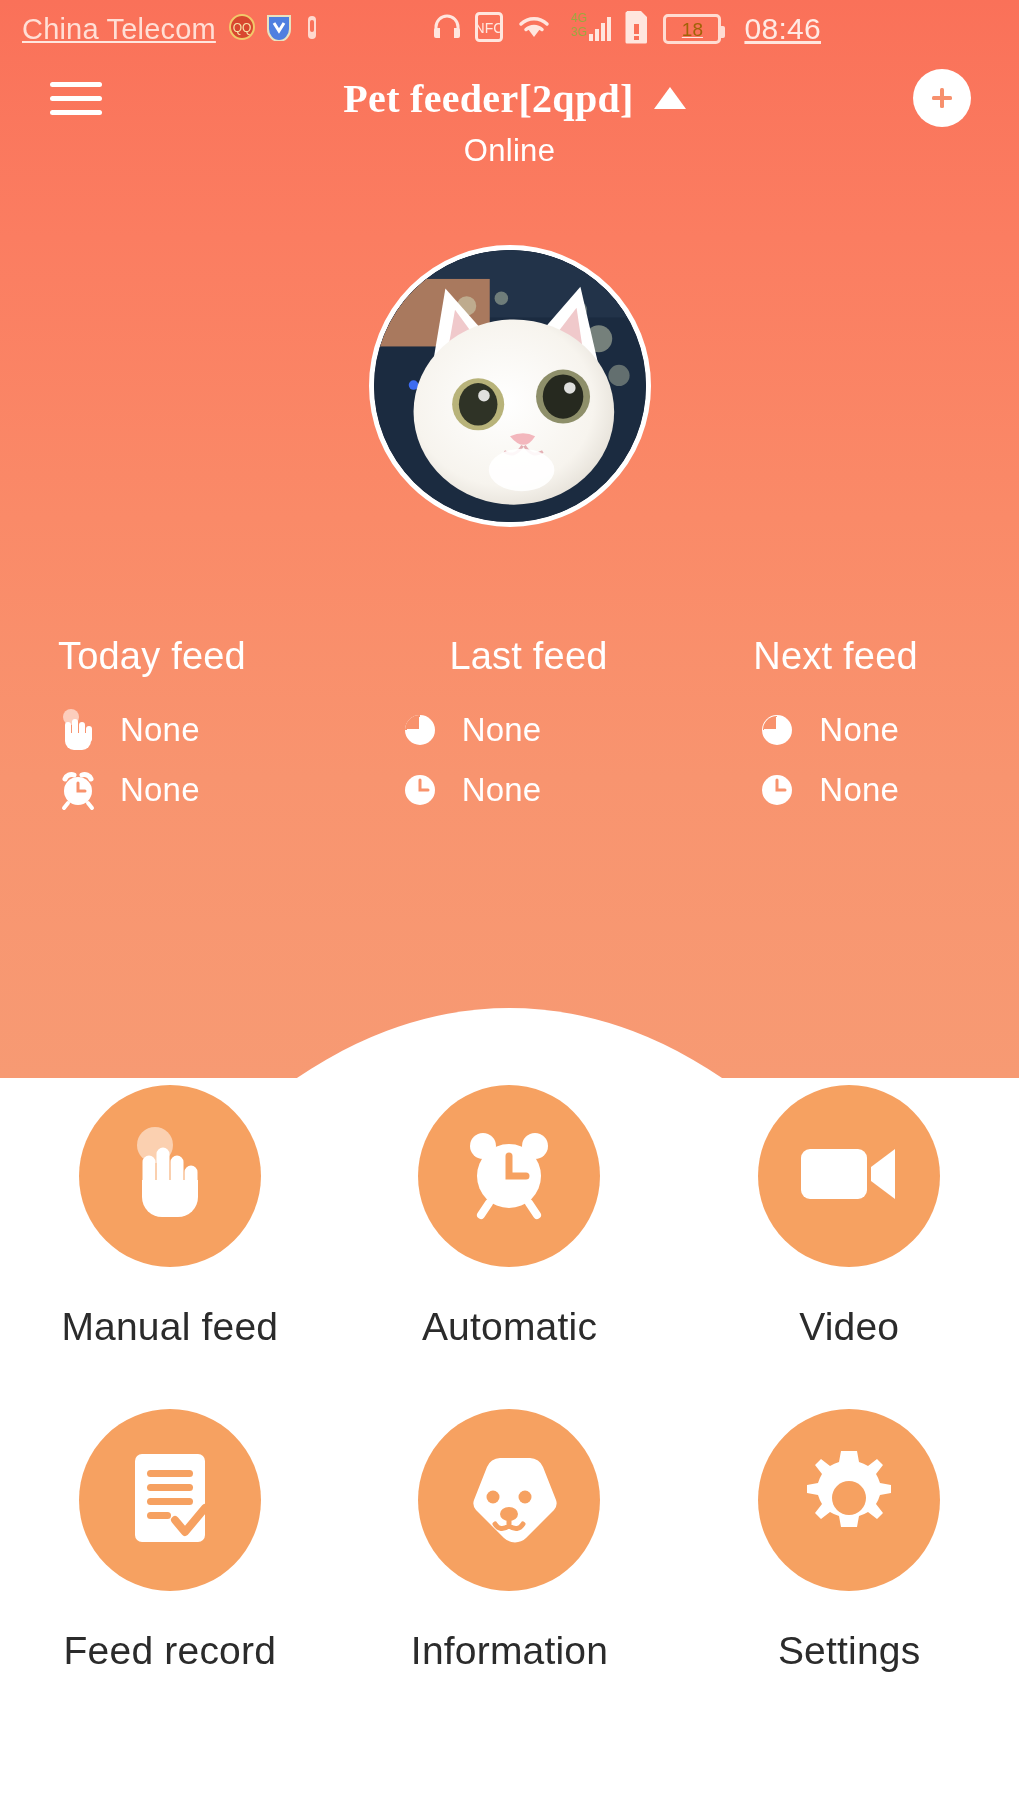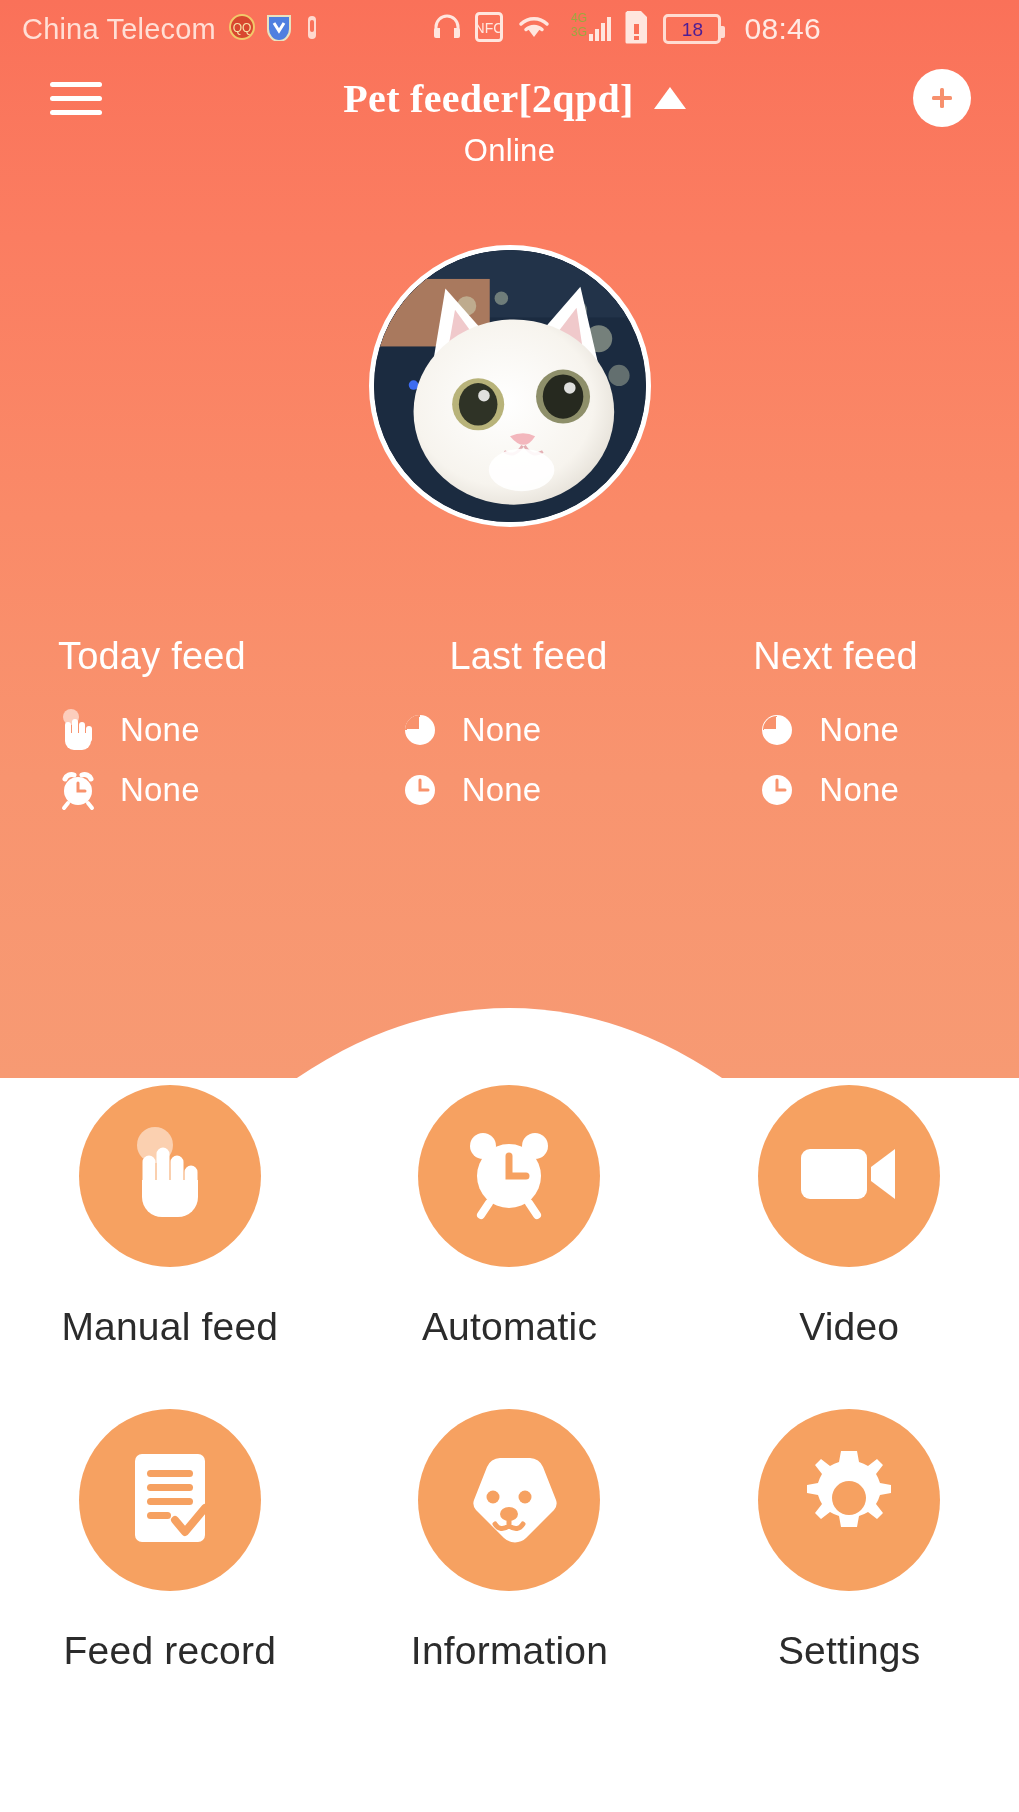--- a/index.html
+++ b/index.html
@@ -31,40 +31,41 @@
     border-radius:50% 50% 0 0 / 100% 100% 0 0;
   }
 
   
   .statusbar {
     position:absolute; top:0; left:0;
     width:839px; height:58px;
     display:flex; align-items:center;
     padding:0 18px 0 22px;
     color:#ffe6de;
+    text-decoration:underline;
   }
   .carrier {
     font-size:29px; letter-spacing:.2px;
     color:#ffdfd6; white-space:nowrap;
   }
   .sb-left-icons { display:flex; align-items:center; gap:11px; margin-left:13px; }
   .sb-spacer { flex:1; }
   .sb-right-icons { display:flex; align-items:center; gap:13px; }
   .sb-ico { display:block; }
   .clock-txt { font-size:30px; color:#ffeae4; margin-left:10px; letter-spacing:.3px; }
   .batt {
     position:relative; width:58px; height:30px;
     border:3px solid #ffdcd2; border-radius:5px;
     display:flex; align-items:center; justify-content:center;
   }
   .batt::after {
     content:""; position:absolute; right:-7px; top:9px;
     width:4px; height:12px; background:#ffdcd2; border-radius:0 2px 2px 0;
   }
-  .batt-num { font-size:19px; color:#4c1d95; line-height:1; }
+  .batt-num { font-size:19px; color:#a16207; line-height:1; }
 
   
   .titlebar {
     position:absolute; top:58px; left:0;
     width:1019px; height:80px;
     display:flex; align-items:center;
   }
   .menu-btn {
     width:86px; margin-left:50px;
     display:flex; flex-direction:column; gap:9px;

